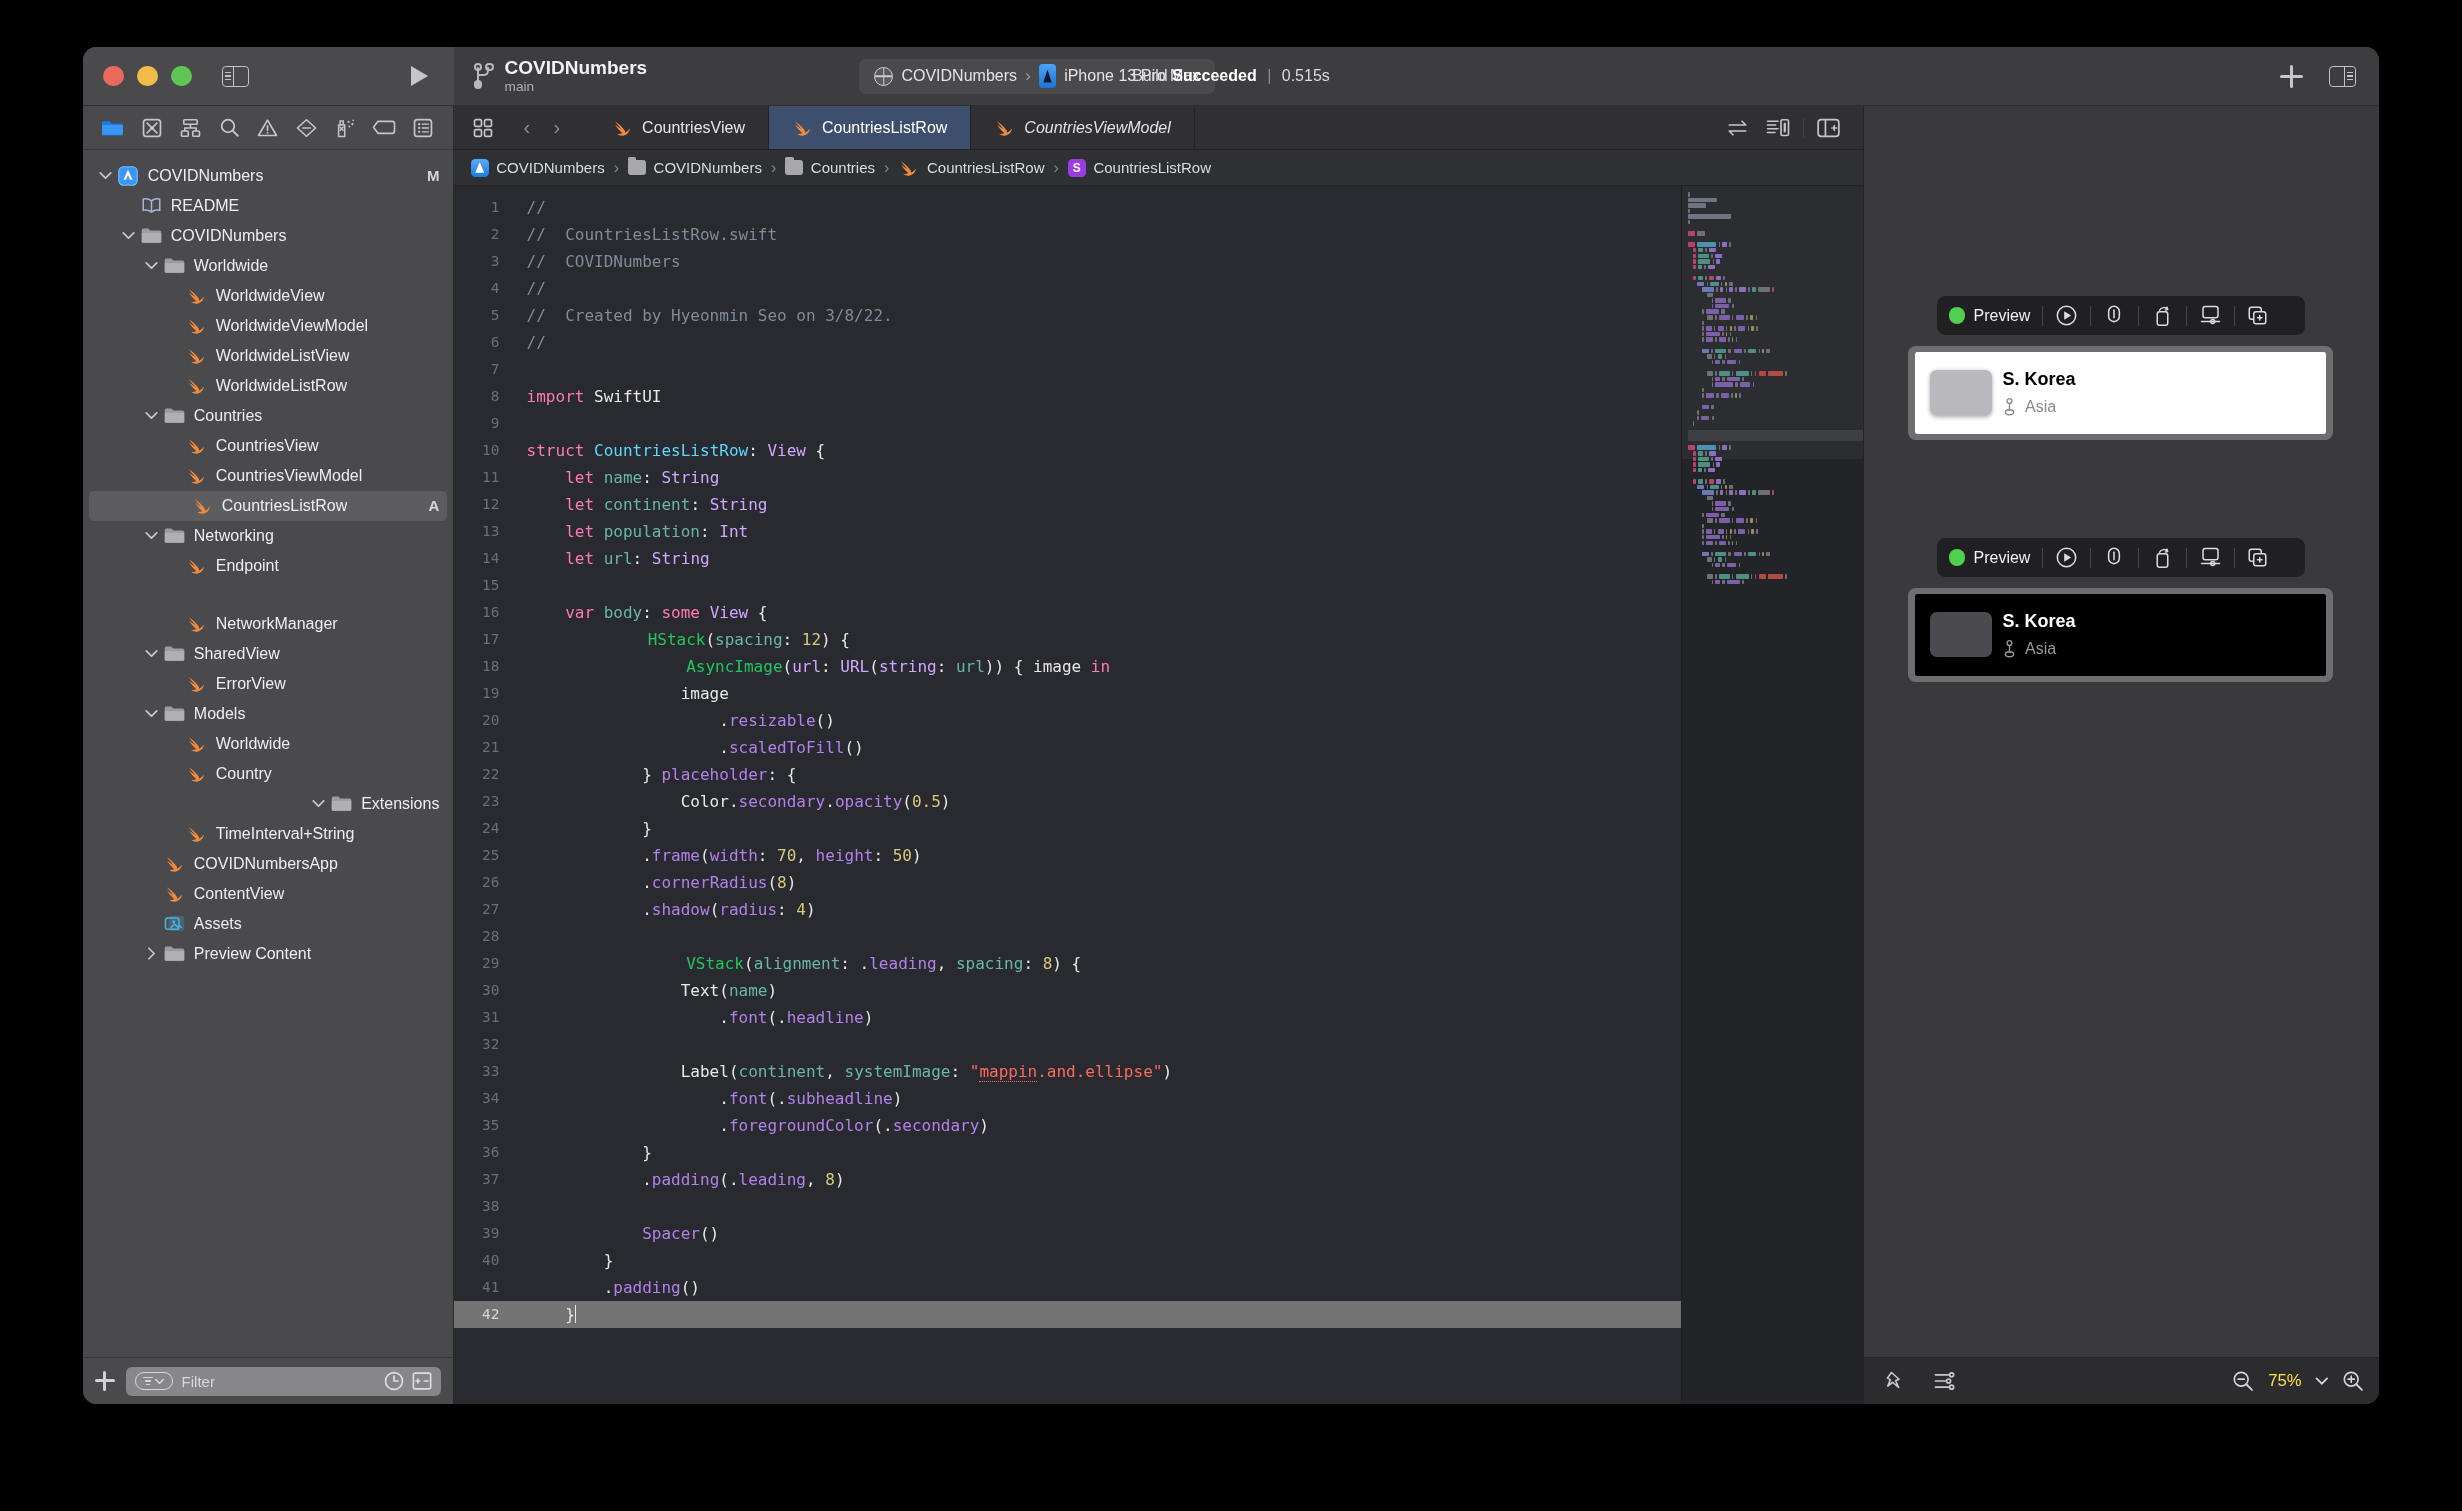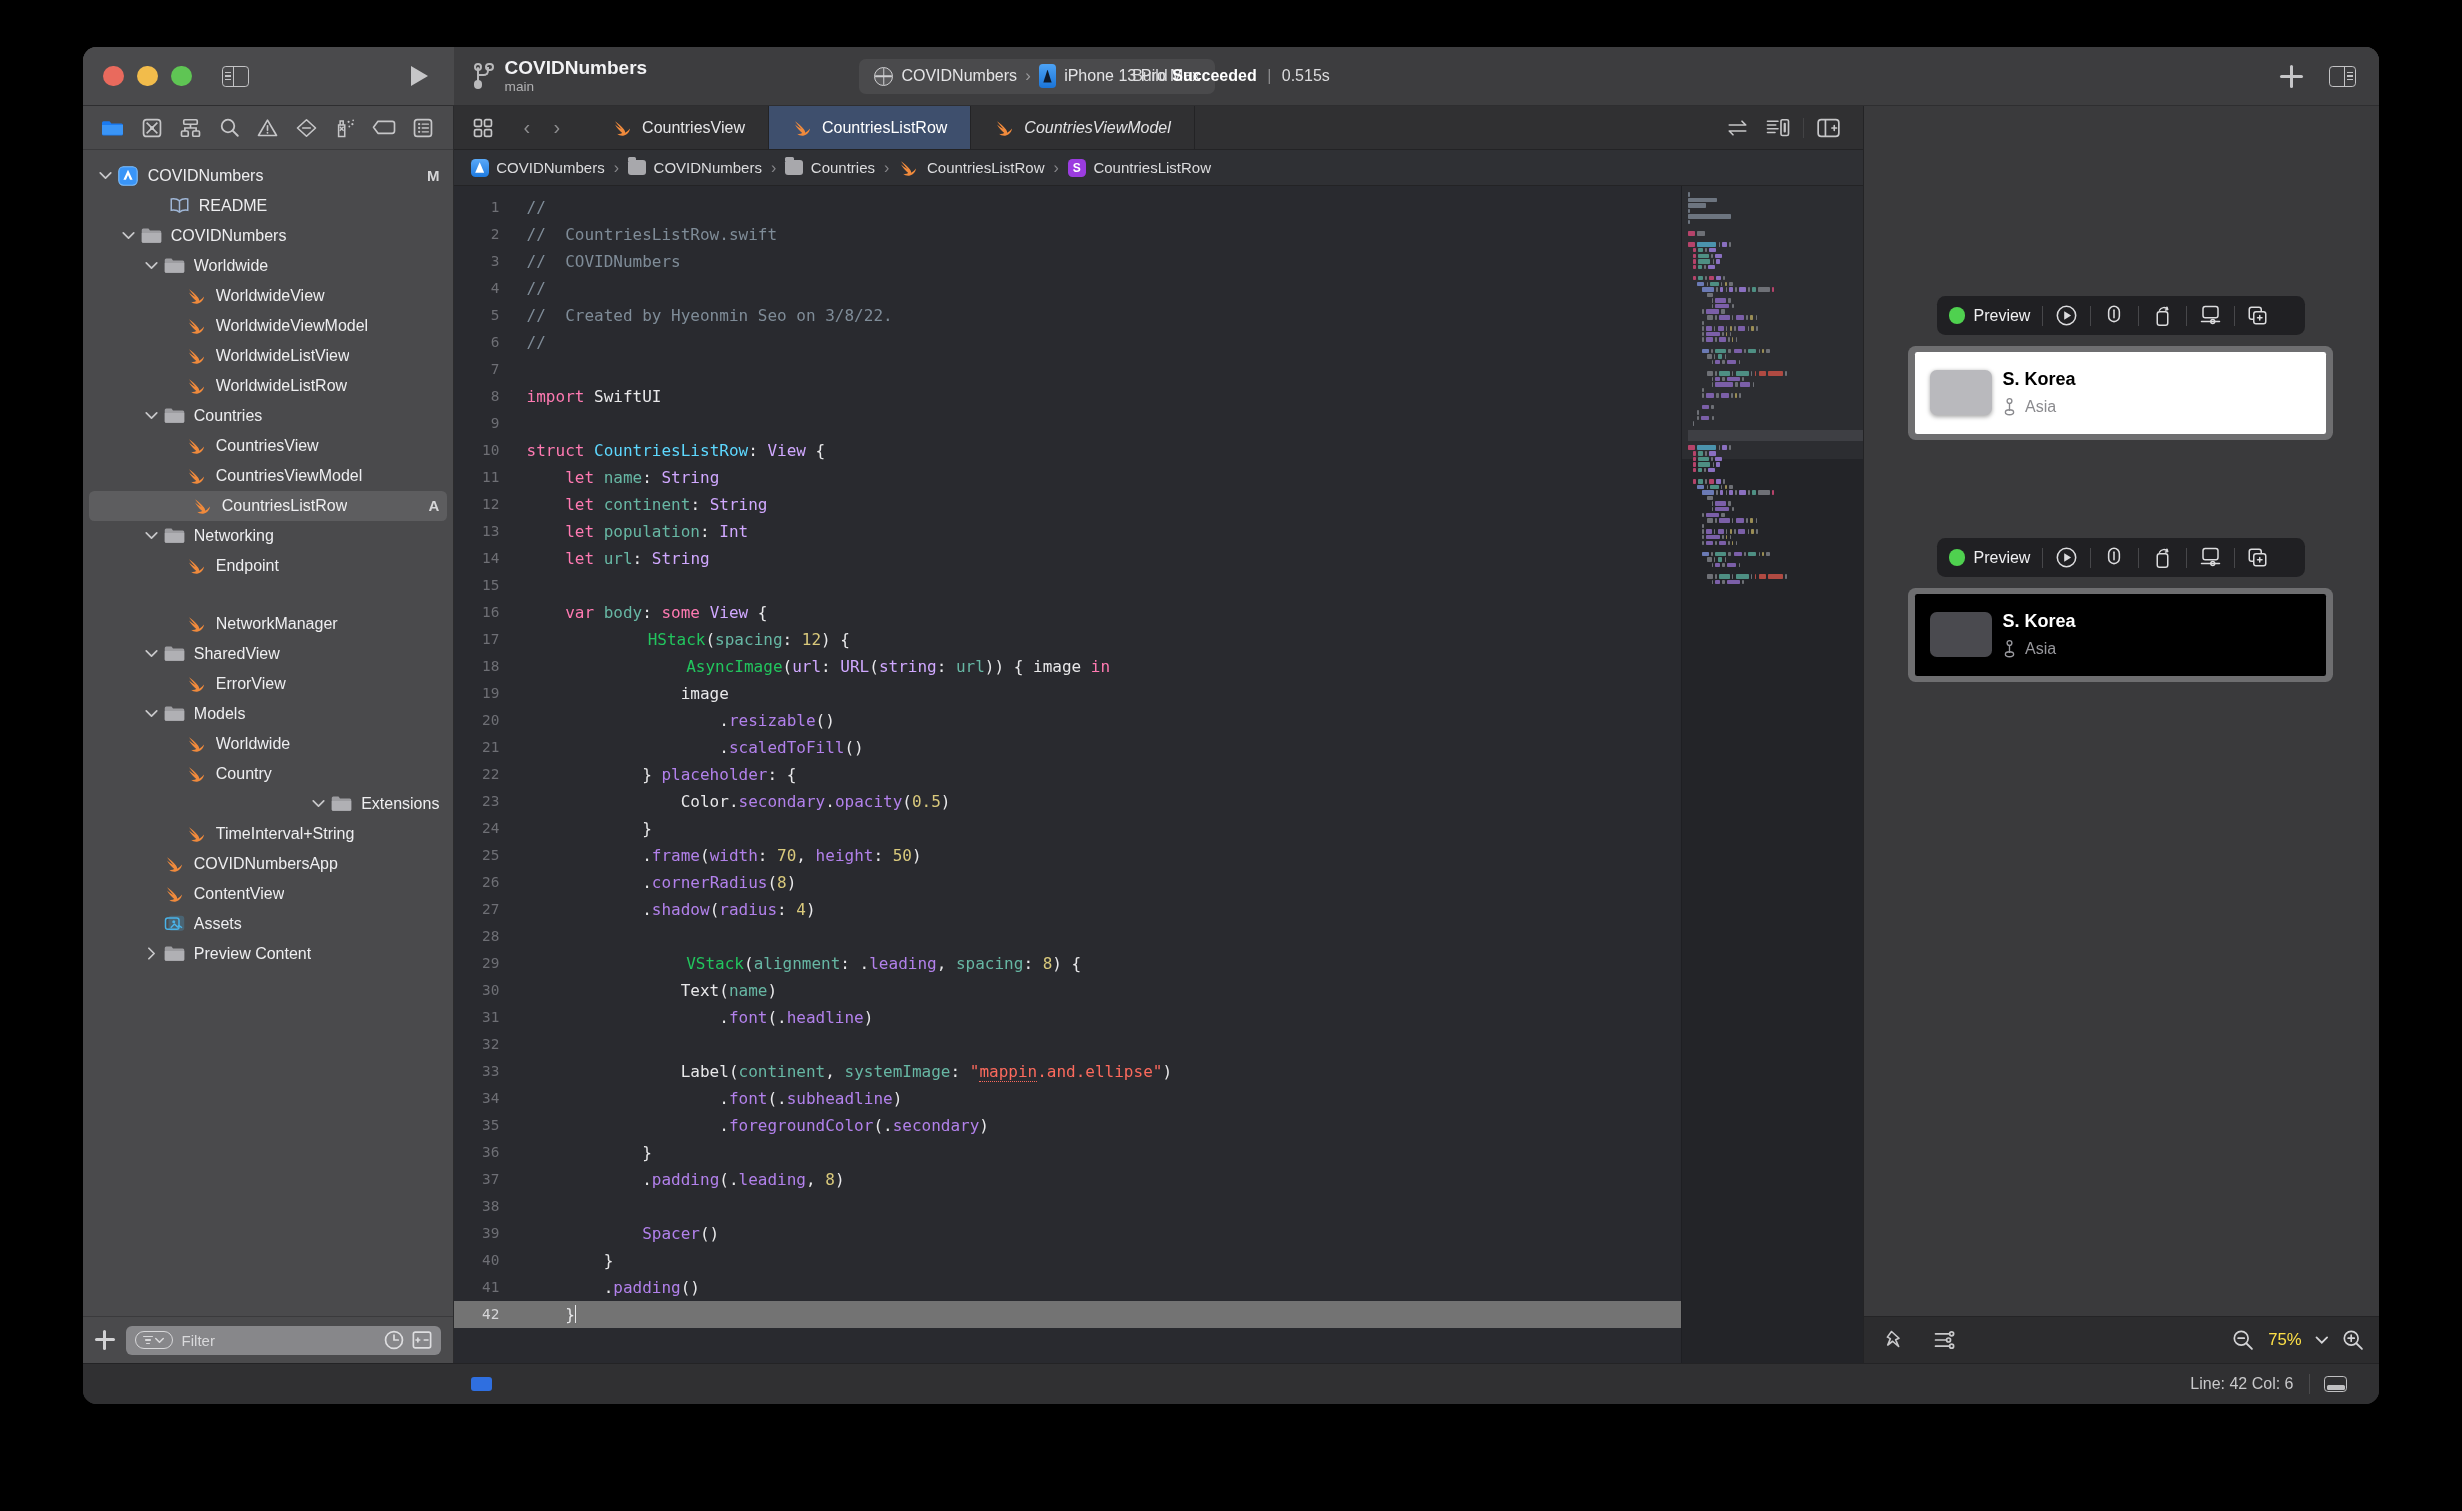--- a/index.html
+++ b/index.html
@@ -475,21 +475,21 @@
               </span>
               <span class="ic">
                 <svg width="20" height="20" viewBox="0 0 26 26">
                   <rect x="1" y="1" width="24" height="24" rx="6" fill="#3a95f7" stroke="#7fc0ff" stroke-width="1.4"></rect>
                   <path d="M13 5l6 13h-3.4L13 11.8 10.4 18H7z" fill="#fff"></path>
                 </svg>
               </span>
               <span class="lbl">COVIDNumbers</span>
               <span class="badge">M</span>
             </div>
-            <div class="row" style="padding-left: 35px; margin-left: 28px;">
+            <div class="row" style="padding-left: 35px;">
               <span class="disc"></span>
               <span class="ic">
                 <svg width="21" height="16.7" viewBox="0 0 28 22">
                   <path d="M14 5C11 2.4 7 2 3 2.6v15C7 17 11 17.4 14 20c3-2.6 7-3 11-2.4v-15C21 2 17 2.4 14 5z" fill="none" stroke="#9fb6d6" stroke-width="2"></path>
                   <path d="M14 5v15" stroke="#9fb6d6" stroke-width="2"></path>
                 </svg>
               </span>
               <span class="lbl">README</span>
             </div>
             <div class="row" style="padding-left: 35px;">
@@ -1448,29 +1448,16 @@
           <svg width="23" height="23" viewBox="0 0 30 30">
                 <circle cx="12" cy="12" r="9" fill="none" stroke="#d4d4d6" stroke-width="2.2"></circle>
                 <path d="M8 12h8M12 8v8" stroke="#d4d4d6" stroke-width="2.2" stroke-linecap="round"></path>
                 <path d="M18.6 18.6L26 26" stroke="#d4d4d6" stroke-width="2.4" stroke-linecap="round"></path>
               </svg>
         </div>
       </div>
     </div>
   </div>
 
-  <div class="statusbar">
-    <div class="sb-left"></div>
-    <div class="sb-main">
-      <div class="sb-blue"></div>
-      <div class="sb-right">
-        <span class="sb-pos">Line: 42  Col: 6</span>
-        <div class="sb-vsep"></div>
-        <div class="sb-mini">
-              <i></i>
-            </div>
-      </div>
-    </div>
-  </div>
 
 </div>
 </div>
 
 
 </body></html>

